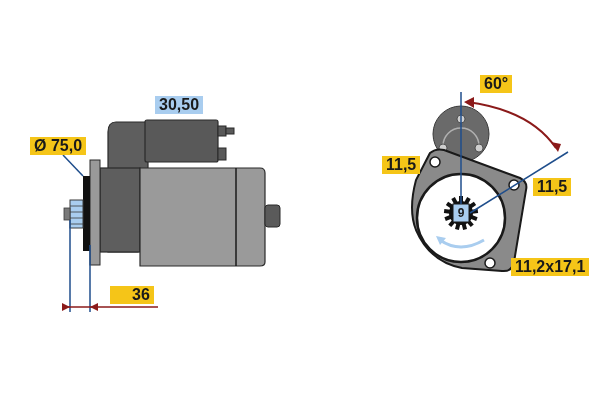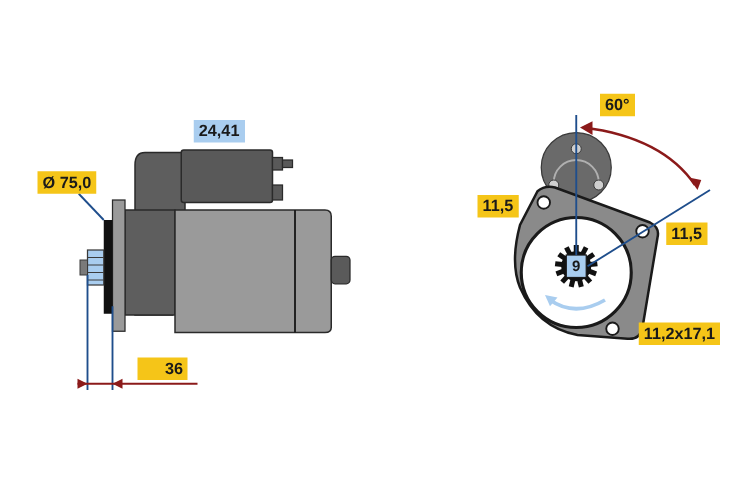--- a/index.html
+++ b/index.html
@@ -1,18 +1,18 @@
 <!DOCTYPE html>
 <html><head>
   <meta charset="utf-8">
   <style>
     html, body { margin: 0; padding: 0; background: #ffffff; }
     body { width: 600px; height: 400px; position: relative; overflow: hidden; font-family: "Liberation Sans", sans-serif; }
     svg { position: absolute; left: 0; top: 0; }
-    .lbl { position: absolute; font-family: "Liberation Sans", sans-serif; font-weight: bold; font-size: 13px; color: #1a1a1a; padding: 1px 4px; line-height: 16px; white-space: nowrap; }
+    .lbl { position: absolute; font-family: "Liberation Sans", sans-serif; font-weight: bold; font-size: 16px; color: #1a1a1a; padding: 1px 4px; line-height: 16px; white-space: nowrap; }
     .yellow { background: #f5c518; }
     .blue { background: #a9cdef; }
   </style>
 </head>
 <body>
 
 <svg width="600" height="400" viewBox="0 0 600 400">
 
   <g>
 
@@ -93,20 +93,20 @@
     <line x1="461" y1="92" x2="461" y2="204" stroke="#1f4e8c" stroke-width="1.5"></line>
     <line x1="470" y1="213" x2="568" y2="152" stroke="#1f4e8c" stroke-width="1.5"></line>
 
     <path d="M467 102 Q530 110 556 148" fill="none" stroke="#8b1a1a" stroke-width="2"></path>
     <polygon points="464,102 474,97 474,108" fill="#8b1a1a"></polygon>
     <polygon points="558,152 551,142 561,144" fill="#8b1a1a"></polygon>
   </g>
 </svg>
 
 <div class="lbl yellow" style="left:14px; top:137px;margin-left:16px;">Ø 75,0</div>
-<div class="lbl blue" style="left:155px; top:96px;">24,41</div>
+<div class="lbl blue" style="left:155px; top:96px;">30,50</div>
 <div class="lbl yellow" style="left:110px; top:286px;padding-left:22px;">36</div>
 
 <div class="lbl yellow" style="left:480px; top:75px;">60°</div>
 <div class="lbl yellow" style="left:382px; top:156px;">11,5</div>
 <div class="lbl yellow" style="left:533px; top:178px;">11,5</div>
 <div class="lbl yellow" style="left:511px; top:258px;text-align:right;">11,2x17,1</div>
 <div class="lbl" style="left:452px; top:205px; padding:0; width:18px; text-align:center; font-size:12px;">9</div>
 
 </body></html>

